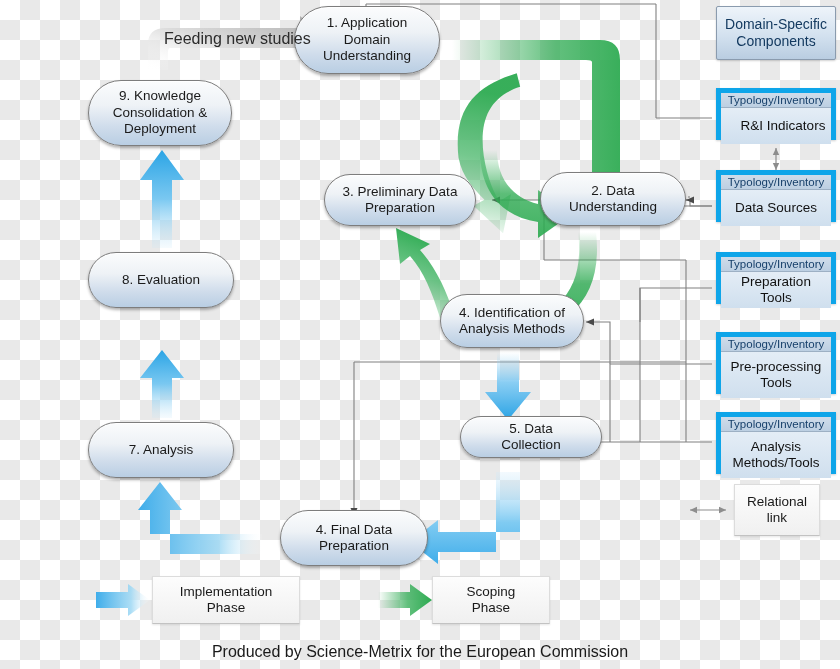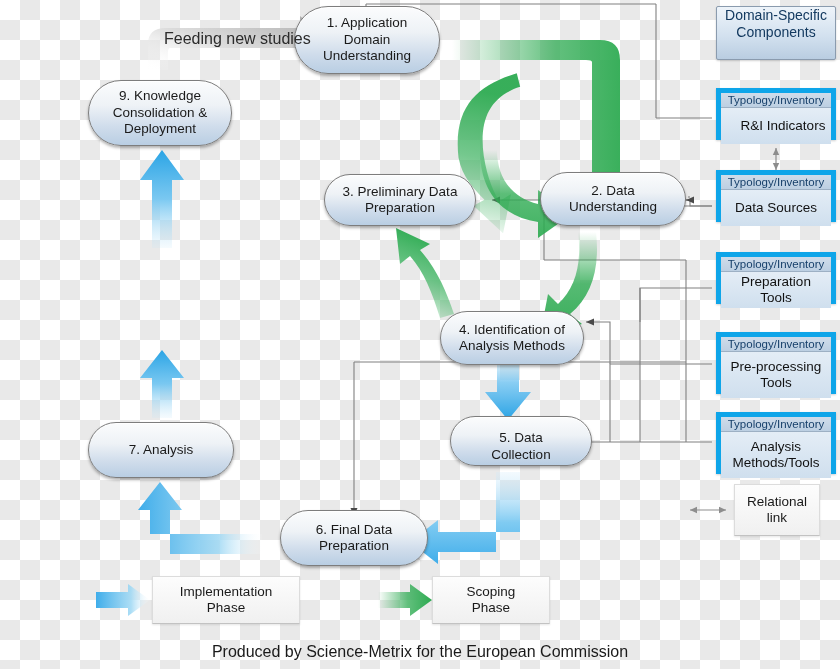--- a/index.html
+++ b/index.html
@@ -63,21 +63,21 @@
   .card .bd span{display:block;}
 
   
   .banner{
     position:absolute;
     box-sizing:border-box;
     border:1px solid #8a9bae;
     background:linear-gradient(180deg,#eef4fa 0%,#d3e1ef 55%,#b9cde1 100%);
     color:#143a60;
     font-size:14px;text-align:center;
-    display:flex;justify-content:center;
+    display:flex;align-items:center;justify-content:center;
     line-height:1.2;
     z-index:5;
     box-shadow:0 1px 2px rgba(0,0,0,.18);
   }
   .banner span{display:block;}
 
   
   .legendbox{
     position:absolute;box-sizing:border-box;
     background:linear-gradient(180deg,#fdfdfd 0%,#f0f0f0 100%);
@@ -257,47 +257,52 @@
     </div>
   </div>
 
   <div class="node" style="left:324px;top:174px;width:152px;height:52px;">
     <div>
       <span>3. Preliminary Data</span>
       <span>Preparation</span>
     </div>
   </div>
 
-  <div class="node" style="left:440px;top:294px;width:144px;height:54px;margin-top:17px;">
+  <div class="node" style="left:440px;top:294px;width:144px;height:54px;">
     <div>
       <span>4. Identification of</span>
       <span>Analysis Methods</span>
     </div>
   </div>
 
-  <div class="node" style="left:450px;top:416px;width:142px;height:50px;align-items:flex-end;">
+  <div class="node" style="left:460px;top:416px;width:142px;height:42px;">
     <div>
       <span>5. Data</span>
       <span>Collection</span>
     </div>
   </div>
 
   <div class="node" style="left:280px;top:510px;width:148px;height:56px;">
     <div>
-      <span>6. Final Data</span>
+      <span>4. Final Data</span>
       <span>Preparation</span>
     </div>
   </div>
 
   <div class="node" style="left:88px;top:422px;width:146px;height:56px;">
     <div>
       <span>7. Analysis</span>
     </div>
   </div>
 
+  <div class="node" style="left:88px;top:252px;width:146px;height:56px;">
+    <div>
+      <span>8. Evaluation</span>
+    </div>
+  </div>
 
   <div class="node" style="left:88px;top:80px;width:144px;height:66px;">
     <div>
       <span>9. Knowledge</span>
       <span>Consolidation &amp;</span>
       <span>Deployment</span>
     </div>
   </div>
 
   <div class="banner" style="left:716px;top:6px;width:120px;height:54px;border-radius:2px;">

